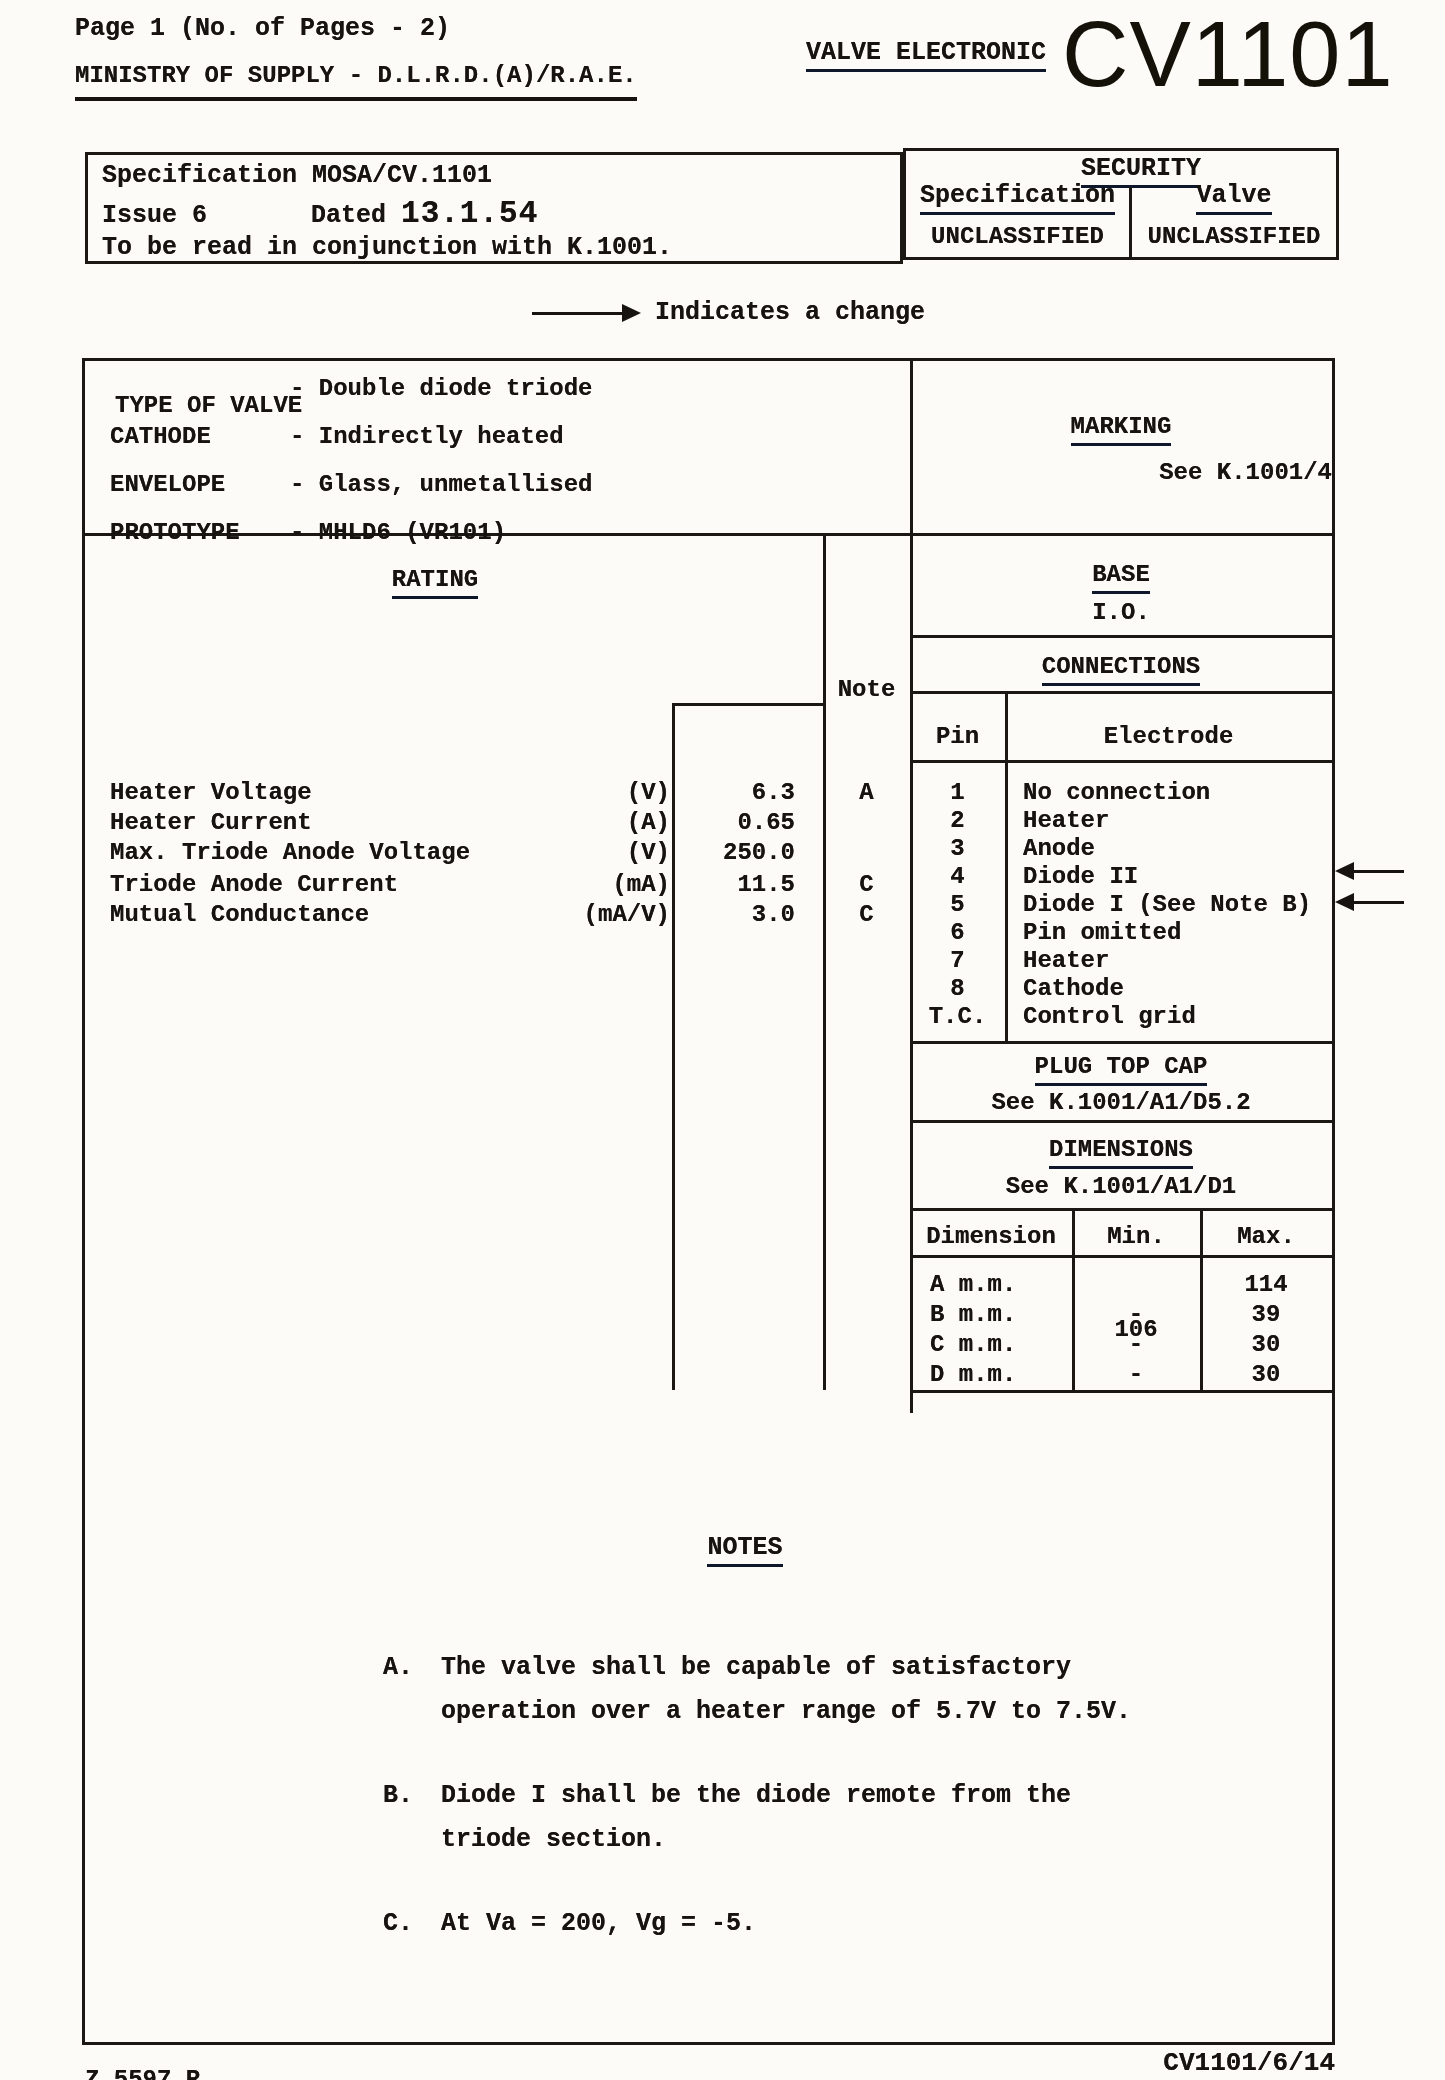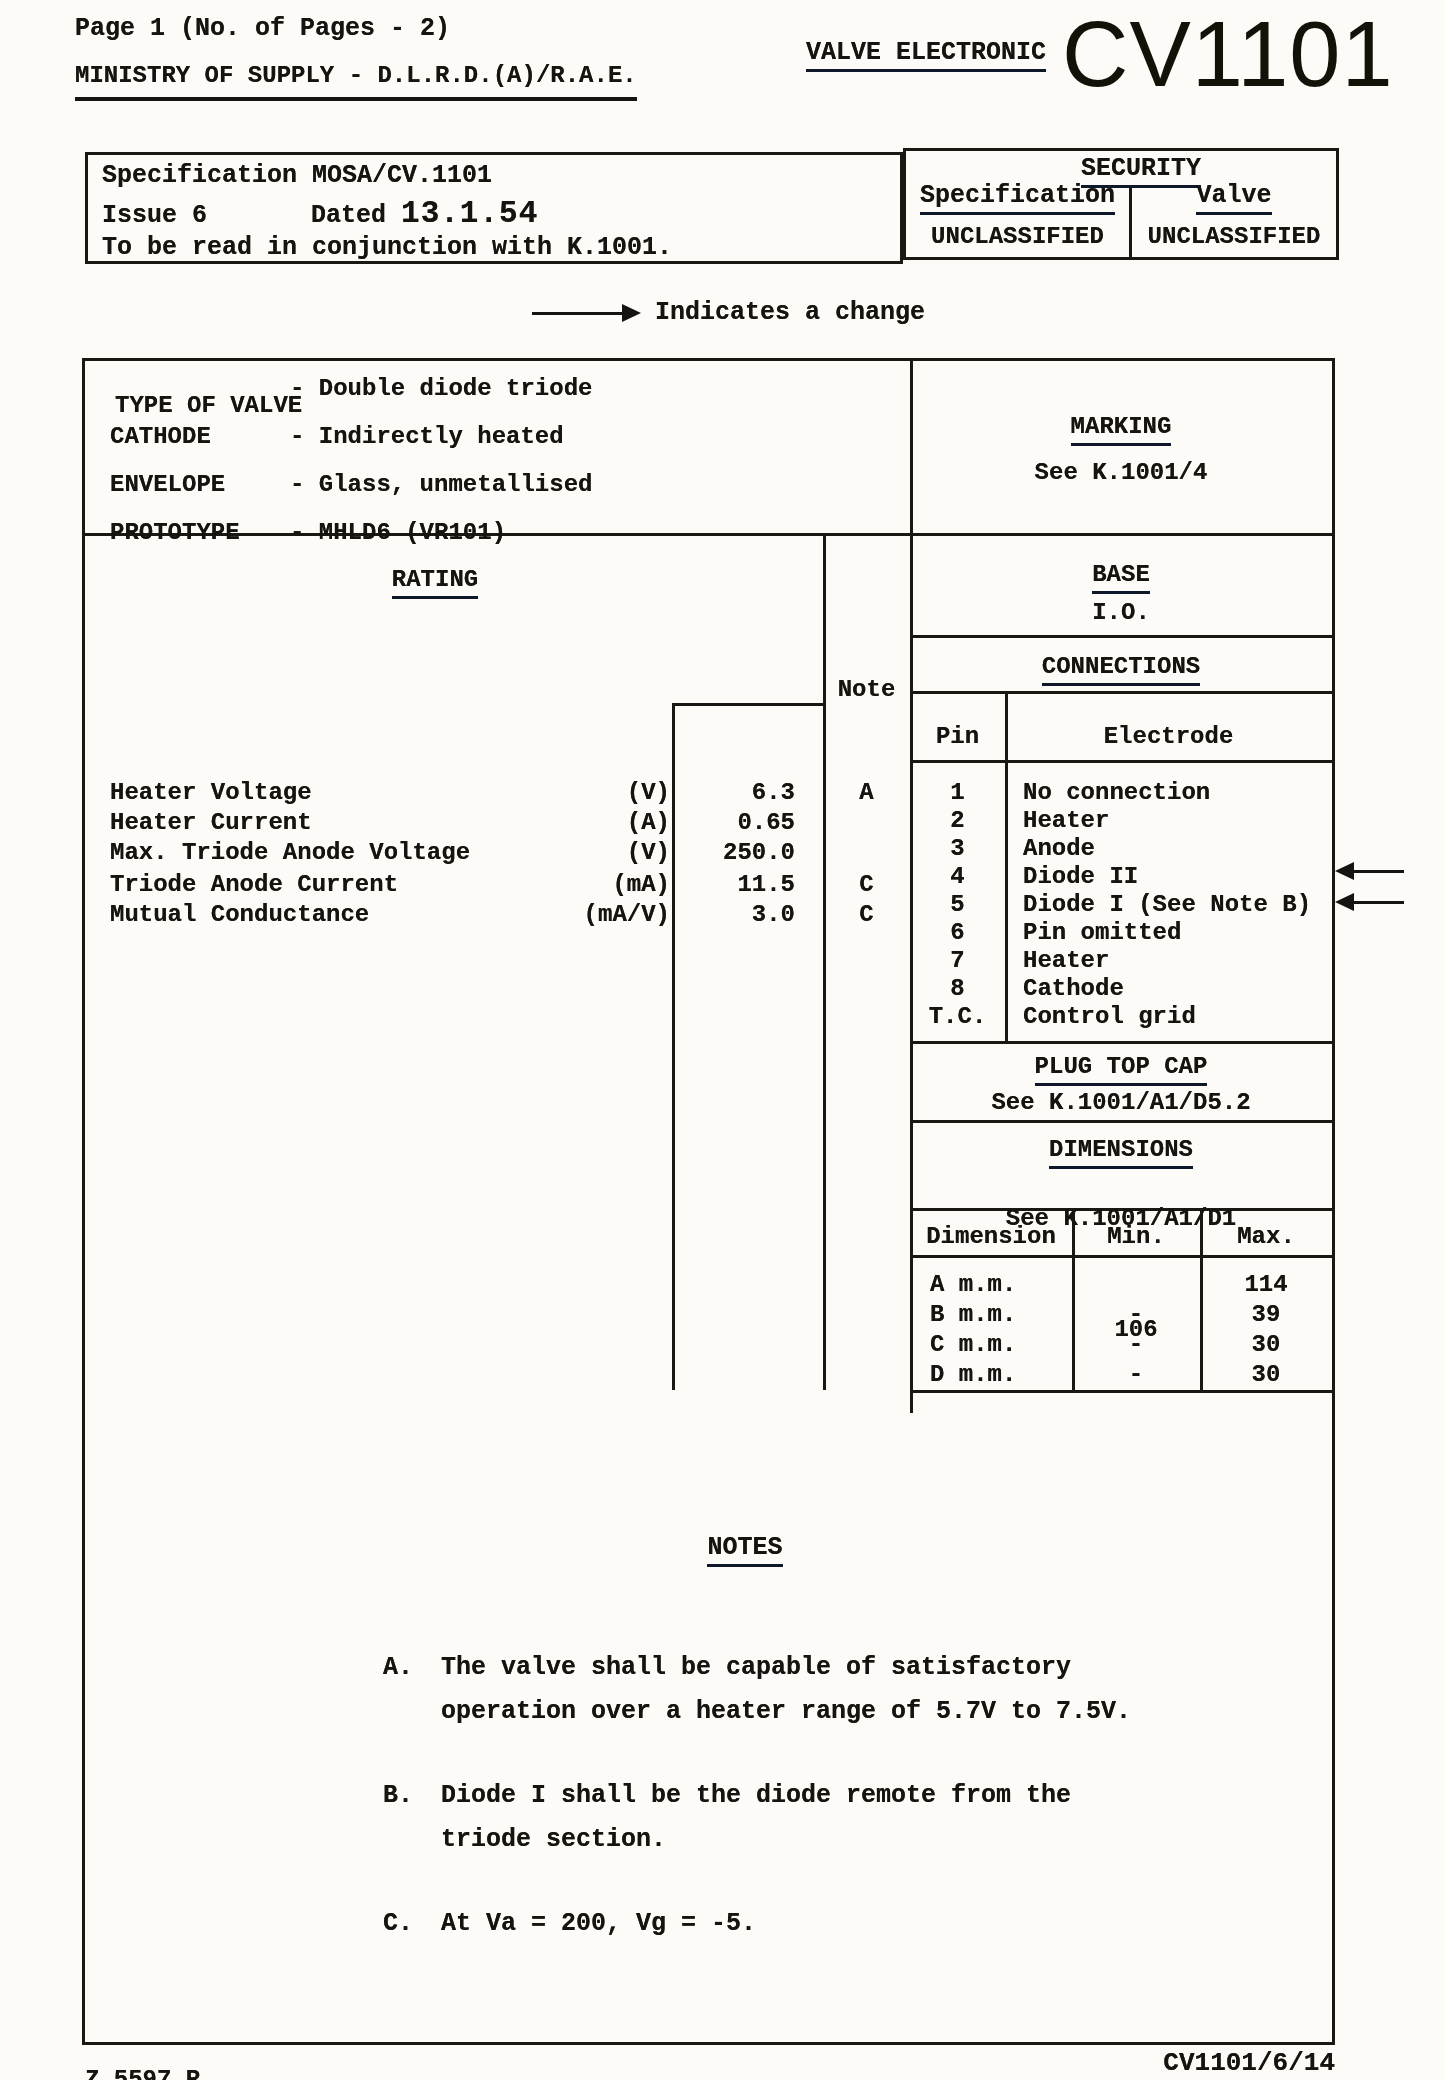--- a/index.html
+++ b/index.html
@@ -80,21 +80,21 @@
       <div class="t" style="left:205px;top:14px;">- Double diode triode</div>
       <div class="t" style="left:25px;top:62px;">CATHODE</div>
       <div class="t" style="left:205px;top:62px;">- Indirectly heated</div>
       <div class="t" style="left:25px;top:110px;">ENVELOPE</div>
       <div class="t" style="left:205px;top:110px;">- Glass, unmetallised</div>
       <div class="t" style="left:25px;top:158px;">PROTOTYPE</div>
       <div class="t" style="left:205px;top:158px;">- MHLD6 (VR101)</div>
     </div>
 
     <div class="t ctr" style="left:825px;top:52px;width:422px;"><span class="ul">MARKING</span></div>
-    <div class="t ctr" style="left:825px;top:98px;width:422px;">See K.1001/4</div>
+    <div class="t ctr" style="left:825px;top:98px;width:422px;text-align:right;">See K.1001/4</div>
 
     <div class="t ctr" style="left:275px;top:205px;width:150px;"><span class="ul">RATING</span></div>
     <div class="t ctr" style="left:738px;top:315px;width:87px;">Note</div>
 
     <div>
       <div class="t" style="left:25px;top:418px;">Heater Voltage</div>
       <div class="t rt" style="left:380px;top:418px;width:205px;">(V)</div>
       <div class="t rt" style="left:590px;top:418px;width:120px;">6.3</div>
       <div class="t ctr" style="left:738px;top:418px;width:87px;">A</div>
 
@@ -144,21 +144,21 @@
       <div class="t ctr" style="left:825px;top:614px;width:95px;">8</div>
       <div class="t" style="left:938px;top:614px;">Cathode</div>
       <div class="t ctr" style="left:825px;top:642px;width:95px;">T.C.</div>
       <div class="t" style="left:938px;top:642px;">Control grid</div>
     </div>
 
     <div class="t ctr" style="left:825px;top:692px;width:422px;"><span class="ul">PLUG TOP CAP</span></div>
     <div class="t ctr" style="left:825px;top:728px;width:422px;">See K.1001/A1/D5.2</div>
 
     <div class="t ctr" style="left:825px;top:775px;width:422px;"><span class="ul">DIMENSIONS</span></div>
-    <div class="t ctr" style="left:825px;top:812px;width:422px;margin-top:32px;">See K.1001/A1/D1</div>
+    <div class="t ctr" style="left:825px;top:812px;width:422px;">See K.1001/A1/D1</div>
 
     <div class="t ctr" style="left:825px;top:862px;width:162px;">Dimension</div>
     <div class="t ctr" style="left:987px;top:862px;width:128px;">Min.</div>
     <div class="t ctr" style="left:1115px;top:862px;width:132px;">Max.</div>
 
     <div>
       <div class="t" style="left:845px;top:910px;">A m.m.</div>
       <div class="t ctr" style="left:987px;top:910px;width:128px;margin-top:45px;">106</div>
       <div class="t ctr" style="left:1115px;top:910px;width:132px;">114</div>
       <div class="t" style="left:845px;top:940px;">B m.m.</div>

